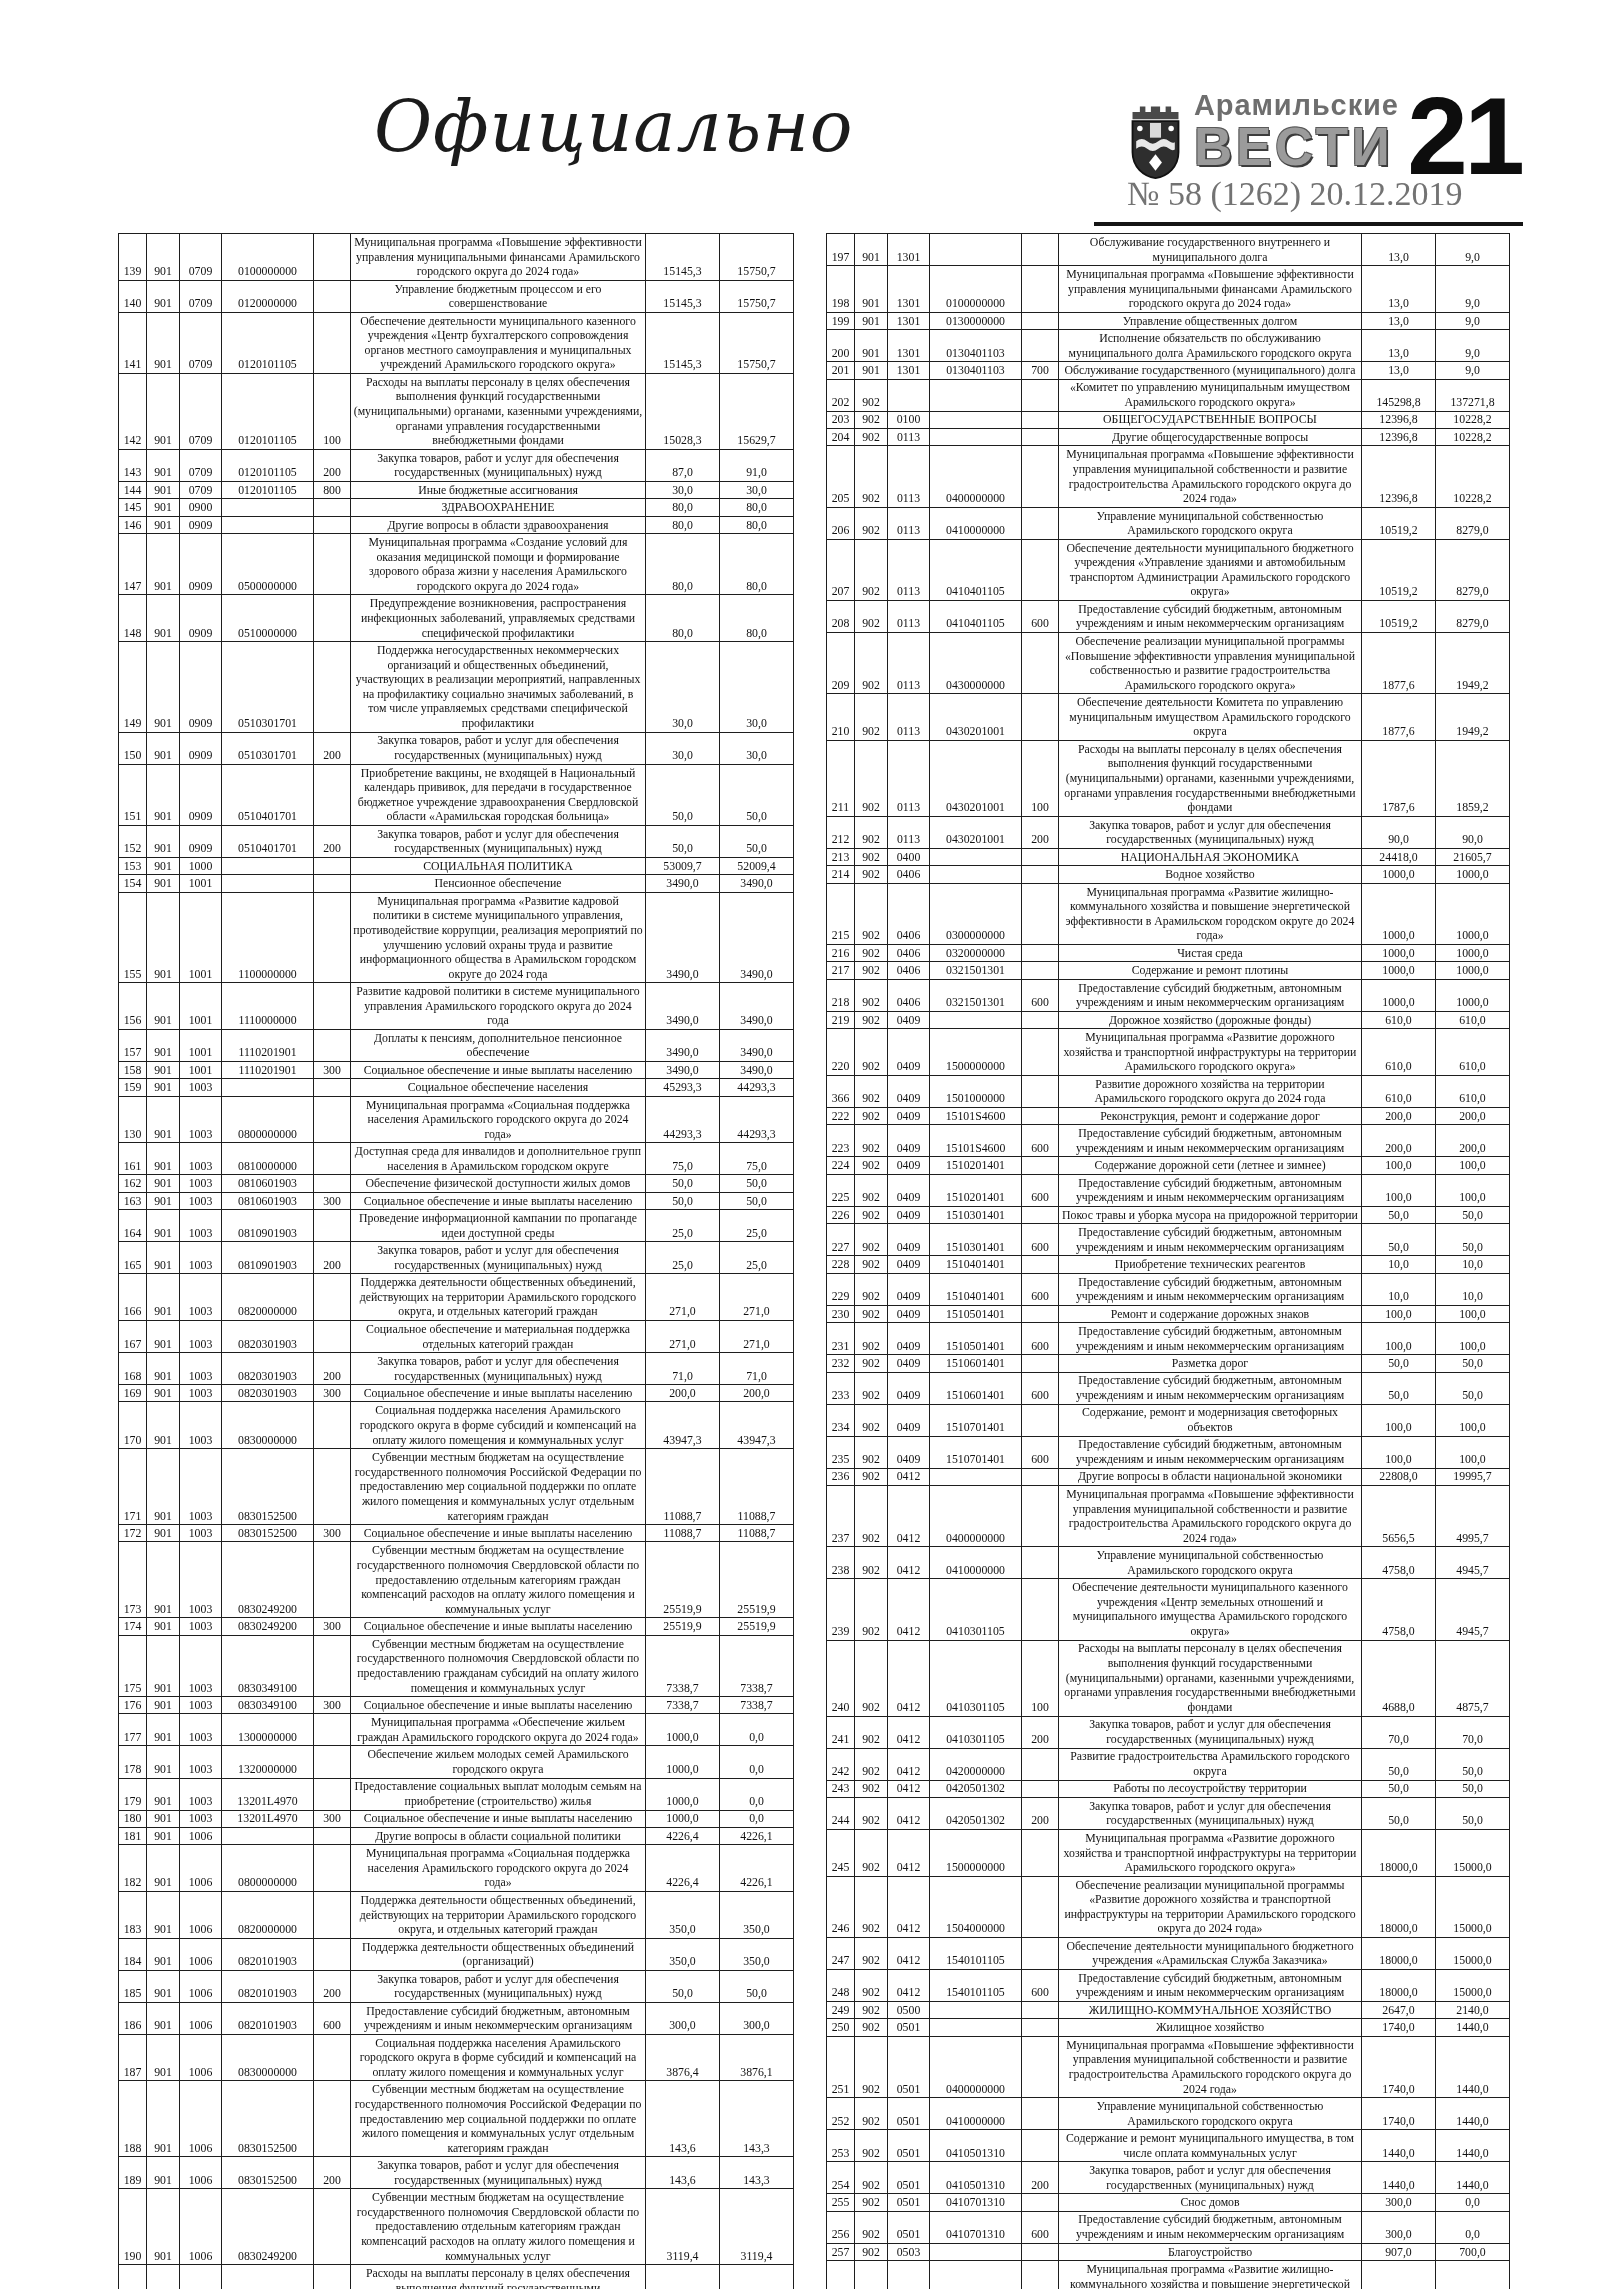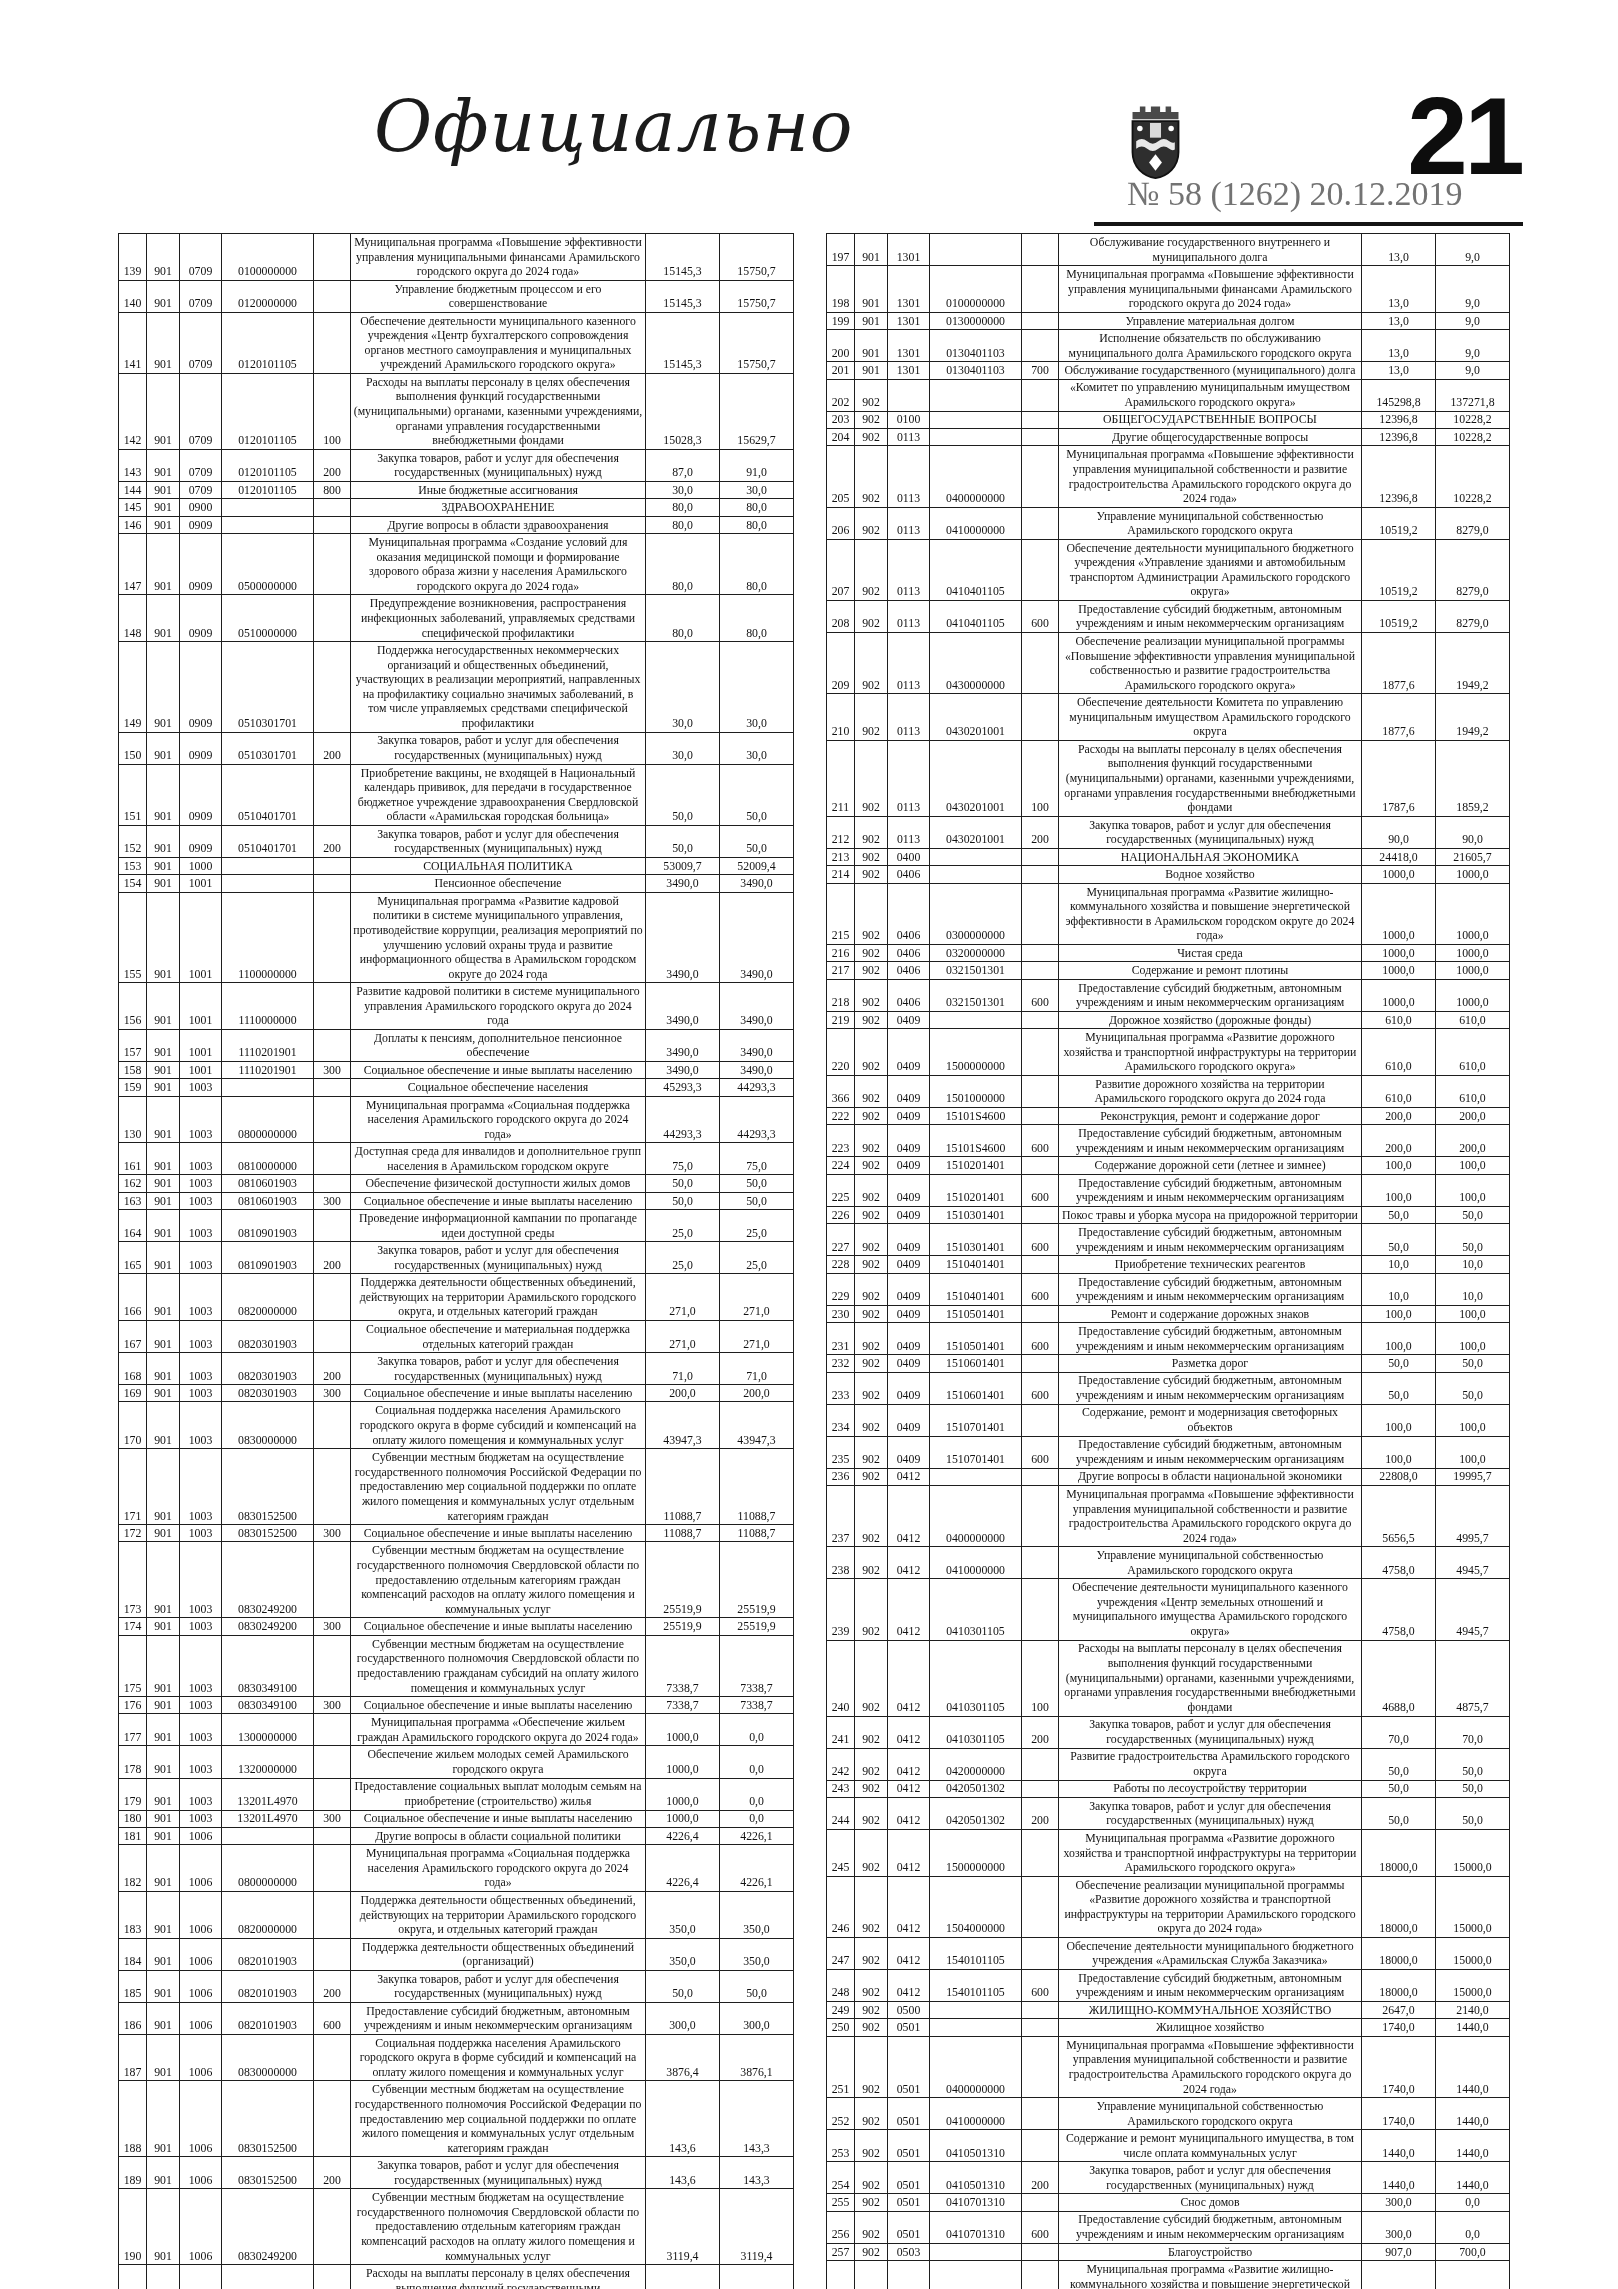--- a/index.html
+++ b/index.html
@@ -59,20 +59,24 @@
     <svg viewBox="0 0 62 88" width="57" height="81">
       <path d="M6 14 h8 v-6 h6 v6 h6 v-6 h10 v6 h6 v-6 h6 v6 h8 v8 H6 Z" fill="#4a4a4a"></path>
       <path d="M6 24 h50 v34 c0 16 -12 26 -25 28 C18 84 6 74 6 58 Z" fill="#2e2e2e" stroke="#111" stroke-width="2"></path>
       <path d="M10 46 q6 -5 12 0 q6 5 12 0 q6 -5 12 0 q3 2.5 6 1 v8 q-3 1.5 -6 -1 q-6 -5 -12 0 q-6 5 -12 0 q-6 -5 -12 0 Z" fill="#e8e8e8"></path>
       <rect x="25" y="26" width="12" height="16" fill="#d9d9d9"></rect>
       <circle cx="14" cy="32" r="3" fill="#ffffff"></circle>
       <circle cx="48" cy="32" r="3" fill="#ffffff"></circle>
       <path d="M31 60 l7 9 -7 9 -7 -9 Z" fill="#ffffff"></path>
     </svg>
   </span>
+  <span class="brand">
+    <div class="brand-top">Арамильские</div>
+    <div class="brand-bottom">ВЕСТИ</div>
+  </span>
   <span class="page-number">21</span>
   <span class="issue-line">№ 58 (1262) 20.12.2019</span>
 </div>
 <div class="masthead-rule"></div>
 
 <table class="budget" id="table-left">
   <colgroup>
     <col style="width:28px">
       <col style="width:33px">
       <col style="width:42px">
@@ -647,21 +651,21 @@
         <td class="c-name">Муниципальная программа «Повышение эффективности управления муниципальными финансами Арамильского городского округа до 2024 года»</td>
         <td class="c-val">13,0</td>
         <td class="c-val">9,0</td>
       </tr>
       <tr>
         <td class="c-num">199</td>
         <td class="c-code">901</td>
         <td class="c-code">1301</td>
         <td class="c-code">0130000000</td>
         <td class="c-code"></td>
-        <td class="c-name">Управление материальная долгом</td>
+        <td class="c-name">Управление общественных долгом</td>
         <td class="c-val">13,0</td>
         <td class="c-val">9,0</td>
       </tr>
       <tr>
         <td class="c-num">200</td>
         <td class="c-code">901</td>
         <td class="c-code">1301</td>
         <td class="c-code">0130401103</td>
         <td class="c-code"></td>
         <td class="c-name">Исполнение обязательств по обслуживанию муниципального долга Арамильского городского округа</td>

